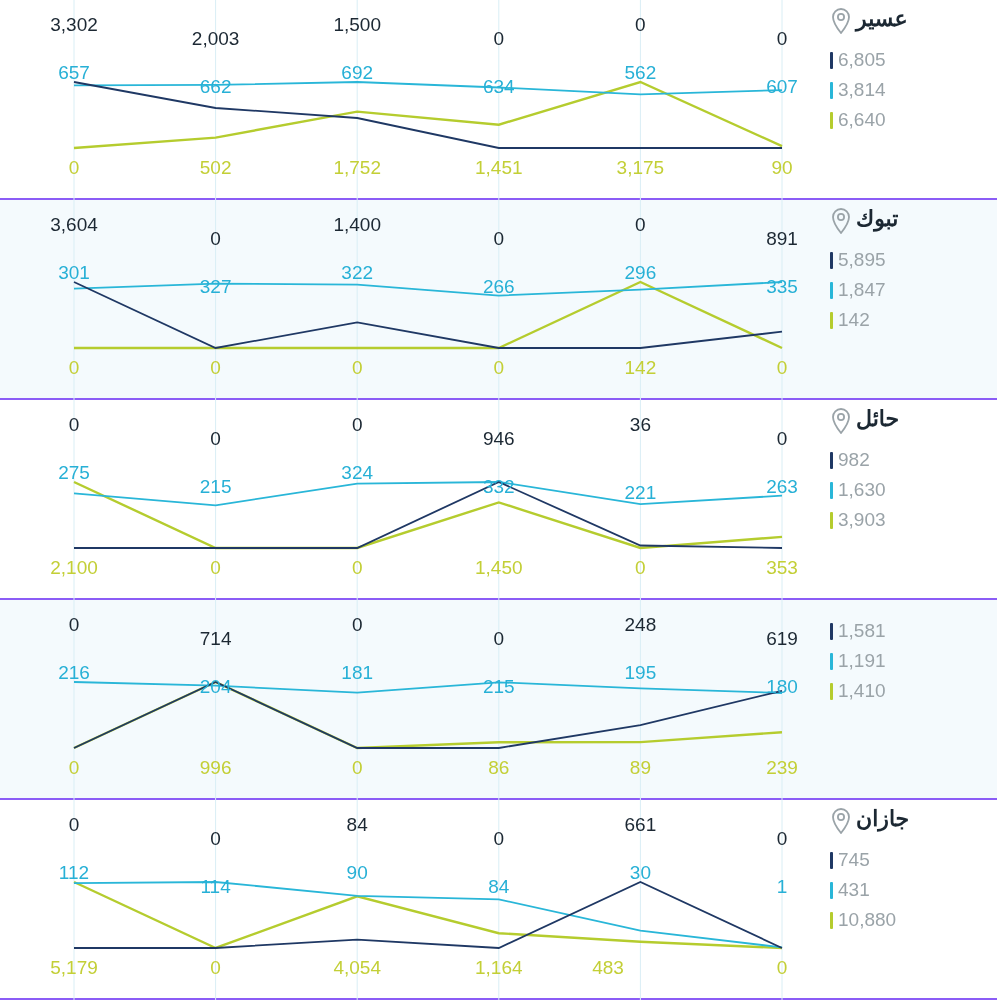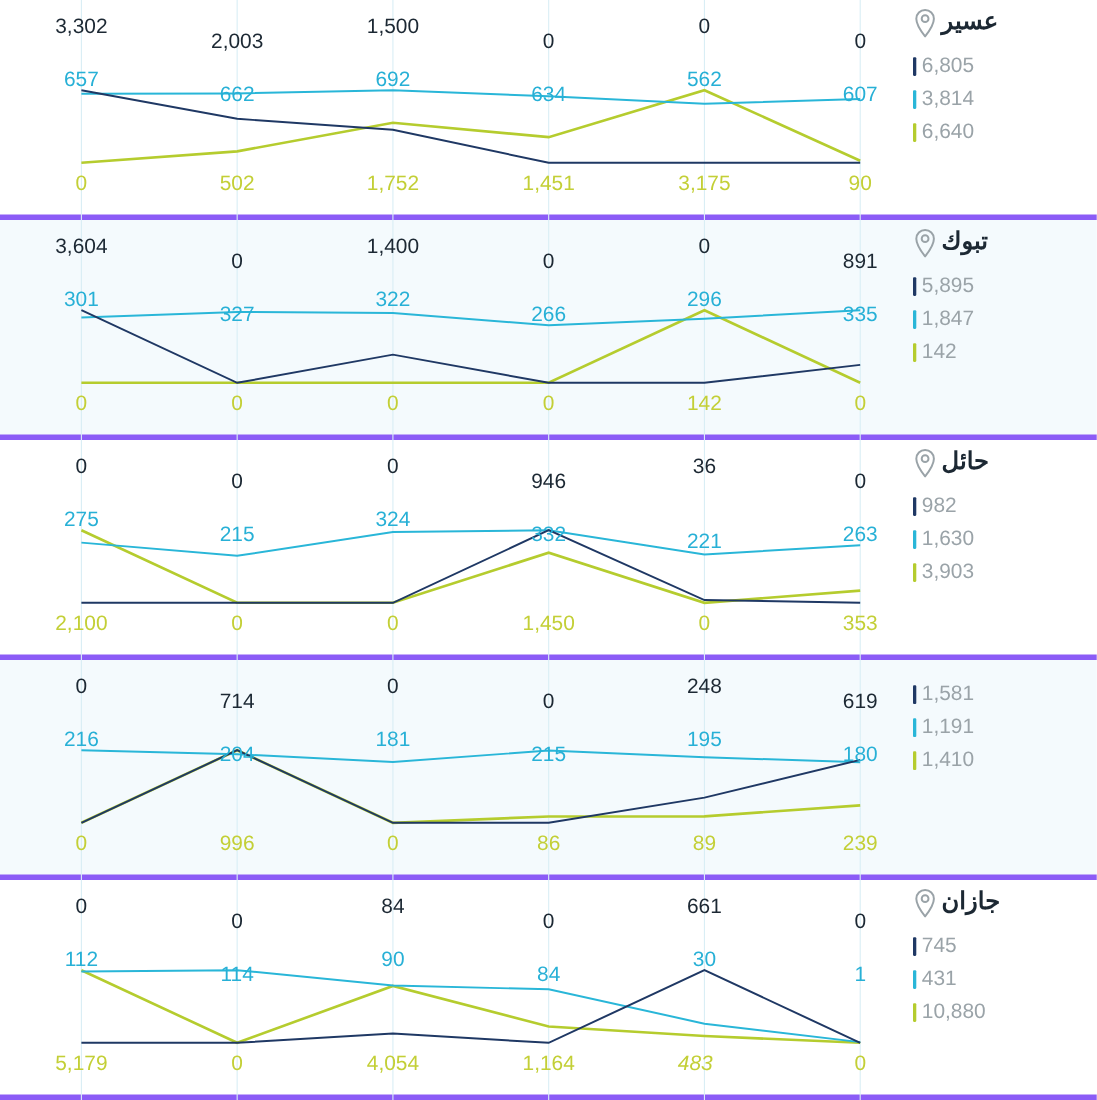--- a/index.html
+++ b/index.html
@@ -10,21 +10,21 @@
     overflow:hidden;
   }
   .board{position:relative;width:997px;height:1000px;}
 
   .region-row{
     position:relative;
     display:flex;
     flex-direction:row;
     width:997px;
     box-sizing:border-box;
-    border-bottom:5px solid #8b5cf6;
+    border-bottom:2px solid #8b5cf6;
   }
   .region-row.alt{background:#f4fafd;}
 
   .chart-cell{
     position:relative;
     width:830px;
     box-sizing:border-box;
   }
   .label-cell{
     position:relative;
@@ -324,21 +324,21 @@
         <div class="pt-label cyan" style="left: 74px; top: 62px;">112</div>
         <div class="pt-label cyan" style="left: 215.6px; top: 76px;">114</div>
         <div class="pt-label cyan" style="left: 357.2px; top: 62px;">90</div>
         <div class="pt-label cyan" style="left: 498.8px; top: 76px;">84</div>
         <div class="pt-label cyan" style="left: 640.4px; top: 62px;">30</div>
         <div class="pt-label cyan" style="left: 782px; top: 76px;">1</div>
         <div class="pt-label olive" style="left: 74px; top: 157px;">5,179</div>
         <div class="pt-label olive" style="left: 215.6px; top: 157px;">0</div>
         <div class="pt-label olive" style="left: 357.2px; top: 157px;">4,054</div>
         <div class="pt-label olive" style="left: 498.8px; top: 157px;">1,164</div>
-        <div class="pt-label olive" style="left: 632px; top: 157px; font-style: italic;">483</div>
+        <div class="pt-label olive" style="left: 608px; top: 157px;">483</div>
         <div class="pt-label olive" style="left: 782px; top: 157px;">0</div>
       </div>
       <div class="label-cell">
         <div class="region-title">
           <span class="pin"><svg width="22" height="26" viewBox="0 0 22 26">
               <path d="M11 1C6.6 1 3 4.6 3 9c0 6 8 16 8 16s8-10 8-16c0-4.4-3.6-8-8-8z" fill="none" stroke="#9aa3a8" stroke-width="1.8"></path>
               <circle cx="11" cy="9" r="3.1" fill="none" stroke="#9aa3a8" stroke-width="1.8"></circle>
             </svg></span>
           <span class="txt">جازان</span>
         </div>

